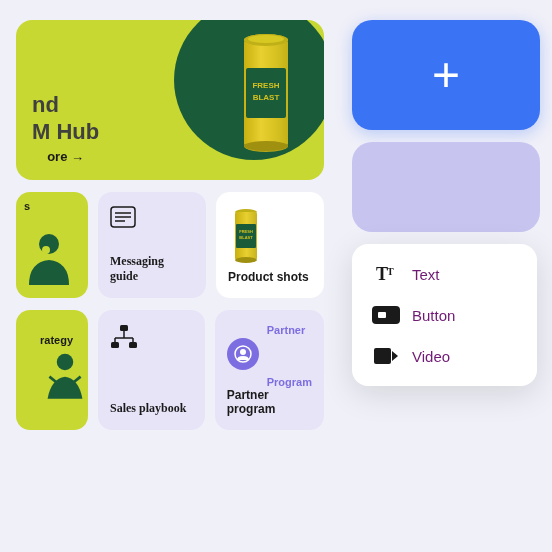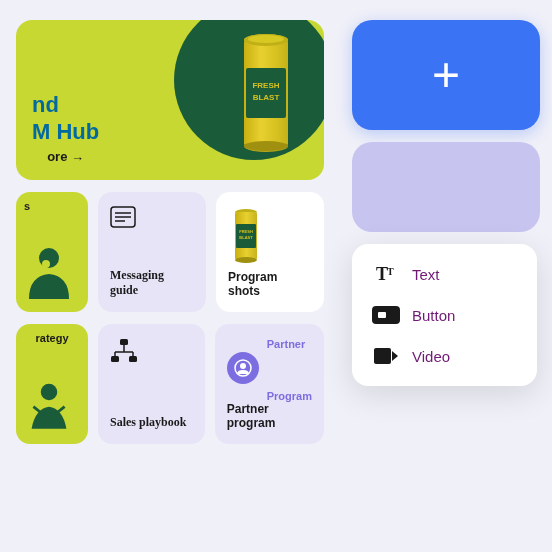--- a/index.html
+++ b/index.html
@@ -42,21 +42,21 @@
       background: #1a5c3a;
       border-radius: 50%;
     }
     .hero-text {
       position: relative;
       z-index: 2;
     }
     .hero-title {
       font-size: 22px;
       font-weight: 800;
-      color: #0369a1;
+      color: #404040;
       line-height: 1.2;
     }
     .hero-link {
       font-size: 13px;
       color: #1a1a1a;
       font-weight: 600;
       margin-top: 4px;
       display: block;
       text-align: center;
     }
@@ -303,27 +303,27 @@
           <ellipse cx="18" cy="54" rx="11" ry="3" fill="#a09010"></ellipse>
           <defs>
             <linearGradient id="miniGrad" x1="7" y1="0" x2="36" y2="0" gradientUnits="userSpaceOnUse">
               <stop offset="0%" stop-color="#c8b010"></stop>
               <stop offset="40%" stop-color="#e8d030"></stop>
               <stop offset="100%" stop-color="#b0a010"></stop>
             </linearGradient>
           </defs>
         </svg>
       </div>
-      <div class="card-label">Program shots</div>
+      <div class="card-label">Product shots</div>
     </div>
   </div>
 
   <div class="grid-row">
 
-    <div class="grid-card green-bg" style="max-width:72px;min-width:72px;padding:8px;overflow:hidden;text-align:center;">
+    <div class="grid-card green-bg" style="max-width:72px;min-width:72px;padding:24px;overflow:hidden;">
       <div style="font-size:11px;font-weight:700;color:#1a1a1a;">rategy</div>
       <svg width="50" height="55" viewBox="0 0 50 60">
         <circle cx="25" cy="12" r="9" fill="#1a5c3a"></circle>
         <path d="M6 52 Q10 30 25 28 Q40 30 44 52" fill="#1a5c3a"></path>
 
         <line x1="18" y1="36" x2="8" y2="28" stroke="#1a5c3a" stroke-width="3"></line>
         <line x1="32" y1="36" x2="42" y2="28" stroke="#1a5c3a" stroke-width="3"></line>
       </svg>
     </div>
 

